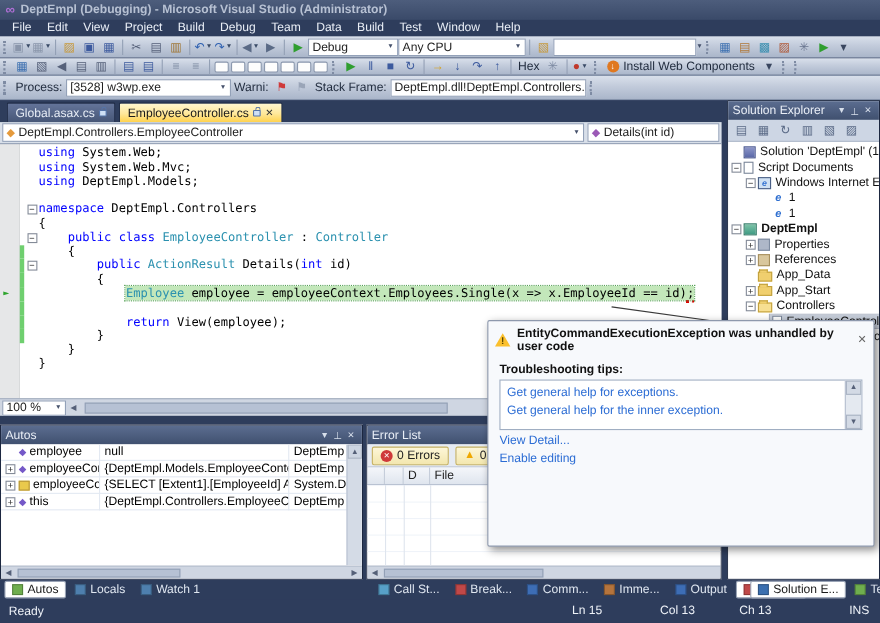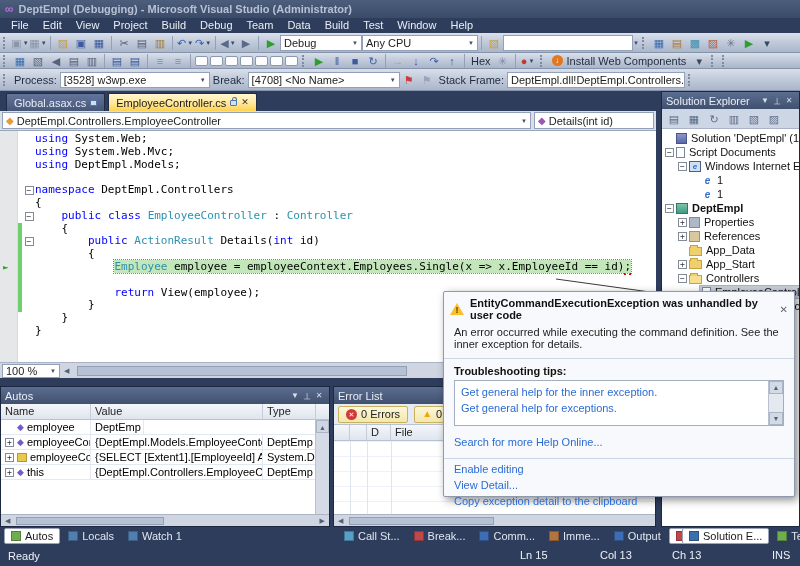--- a/index.html
+++ b/index.html
@@ -274,25 +274,21 @@
     <span class="grip"></span>
     <span class="grip"></span>
   </div>
 <div class="toolbar procbar" id="procbar">
     <span class="grip"></span>
     <span class="tblabel">Process:</span>
     <div class="combo" style="width: 150px;">
       <span>[3528] w3wp.exe</span>
       <span class="arrow">▼</span>
     </div>
-    <span class="tblabel">Break:</span>
-    <div class="combo" style="width: 152px;">
-      <span>[4708] &lt;No Name&gt;</span>
-      <span class="arrow">▼</span>
-    </div>
+    <span class="tblabel">Warni:</span>
     <span class="tbico" style="color: rgb(207, 58, 58);">⚑</span>
     <span class="tbico" style="color: rgb(154, 165, 184);">⚑</span>
     <span class="tblabel">Stack Frame:</span>
     <div class="combo" style="width: 178px;">
       <span>DeptEmpl.dll!DeptEmpl.Controllers.EmployeeC</span>
     </div>
     <span class="grip"></span>
   </div>
 
 <div class="doctabs" id="doctabs">
@@ -442,35 +438,31 @@
   <span class="harrow" style="margin-left:auto">▶</span>
 </div>
 
 <div class="toolwin" style="left:0;top:386px;width:330px;height:141px;">
   <div class="twtitle">
     <span class="ttl">Autos</span>
     <span class="twbtn">▼</span>
     <span class="twbtn pin">⊤</span>
     <span class="twbtn">✕</span>
   </div>
-  <div class="ghead" id="autos-head">
-      <span class="gc" style="width: 90px;">Name</span>
-      <span class="gc" style="width: 172px;">Value</span>
-      <span class="gc" style="width: 53px;">Type</span>
-    </div>
   <div class="gridbody" id="autos-body">
     <div class="gvscroll">
       <div class="sbtn" style="top:0;width:13px;height:13px;line-height:13px">▲</div>
     </div>
   <div class="grow">
         <span class="gc" style="width: 90px;">
           <span class="expander" style="visibility: hidden;"></span>
           <span class="fdia">◆</span>
           <span>employee</span>
         </span>
+        <span class="gc" style="width: 172px;">null</span>
         <span class="gc" style="width: 53px;">DeptEmp</span>
       </div>
       <div class="grow">
         <span class="gc" style="width: 90px;">
           <span class="expander">+</span>
           <span class="fdia">◆</span>
           <span>employeeCon</span>
         </span>
         <span class="gc" style="width: 172px;">{DeptEmpl.Models.EmployeeContext}</span>
         <span class="gc" style="width: 53px;">DeptEmp</span>
@@ -648,35 +640,32 @@
 
 <div class="popup">
   <div class="xheader">
     <span class="warn-icon">
         <span class="tri"></span>
         <span class="bang">!</span>
       </span>
     <span class="xtitle">EntityCommandExecutionException was unhandled by user code</span>
     <span class="xclose">✕</span>
   </div>
-  <div class="xmsg">An error occurred while executing the command definition. See the inner exception for details.</div>
   <div class="xlabel">Troubleshooting tips:</div>
   <div class="xlist" id="tipslist">
     <div class="xlscroll">
       <span class="xlbtn" style="top:0">▲</span>
       <span class="xlbtn" style="bottom:0">▼</span>
     </div>
-  <div class="xlink">Get general help for the inner exception.</div>
-      <div class="xlink">Get general help for exceptions.</div>
-    </div>
-  <div class="xsearch xlink">Search for more Help Online...</div>
+  <div class="xlink">Get general help for exceptions.</div>
+      <div class="xlink">Get general help for the inner exception.</div>
+    </div>
   <div class="xactions" id="actionlist">
+      <div class="xlink">View Detail...</div>
       <div class="xlink">Enable editing</div>
-      <div class="xlink">View Detail...</div>
-      <div class="xlink">Copy exception detail to the clipboard</div>
     </div>
 </div>
 
 <div class="btabs">
   <div class="btabgroup" style="left:4px" id="btleft">
       <div class="btab active">
         <span class="btico" style="background: rgb(111, 174, 78);"></span>
         <span>Autos</span>
       </div>
       <div class="btab">

